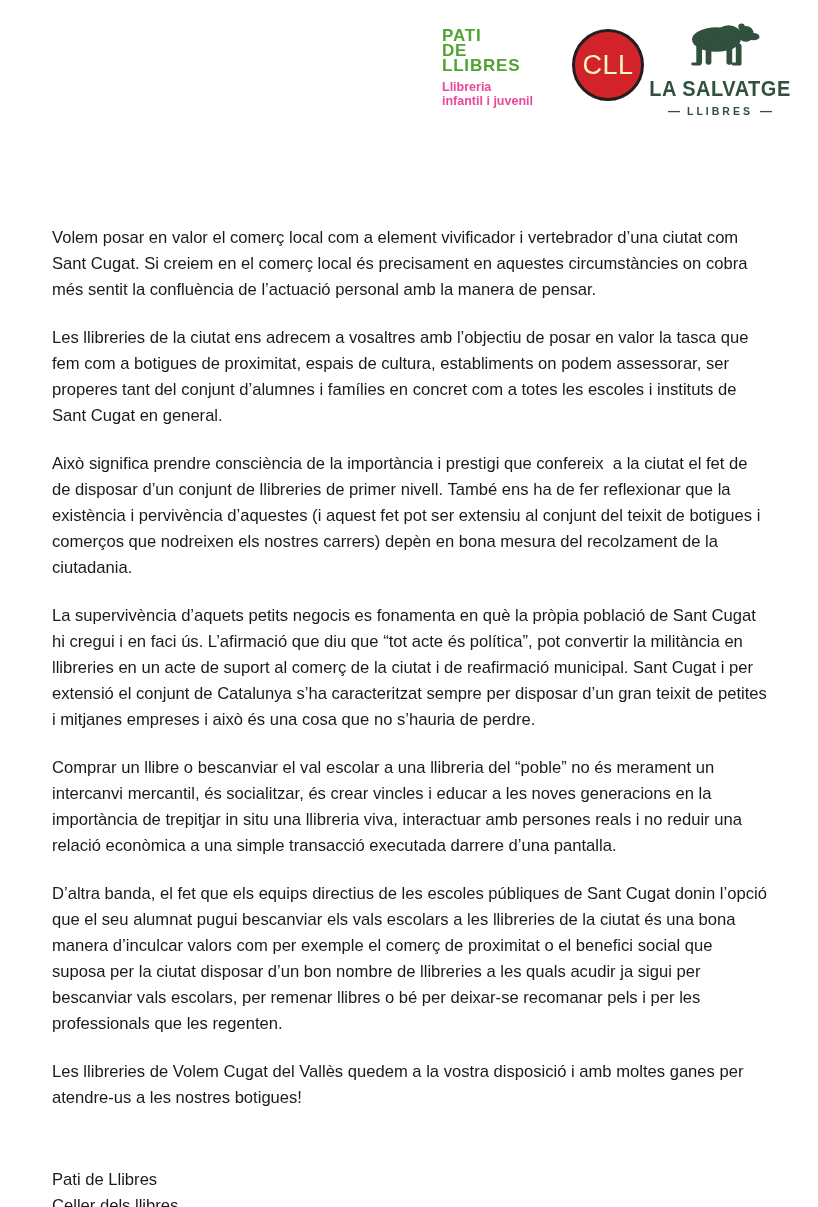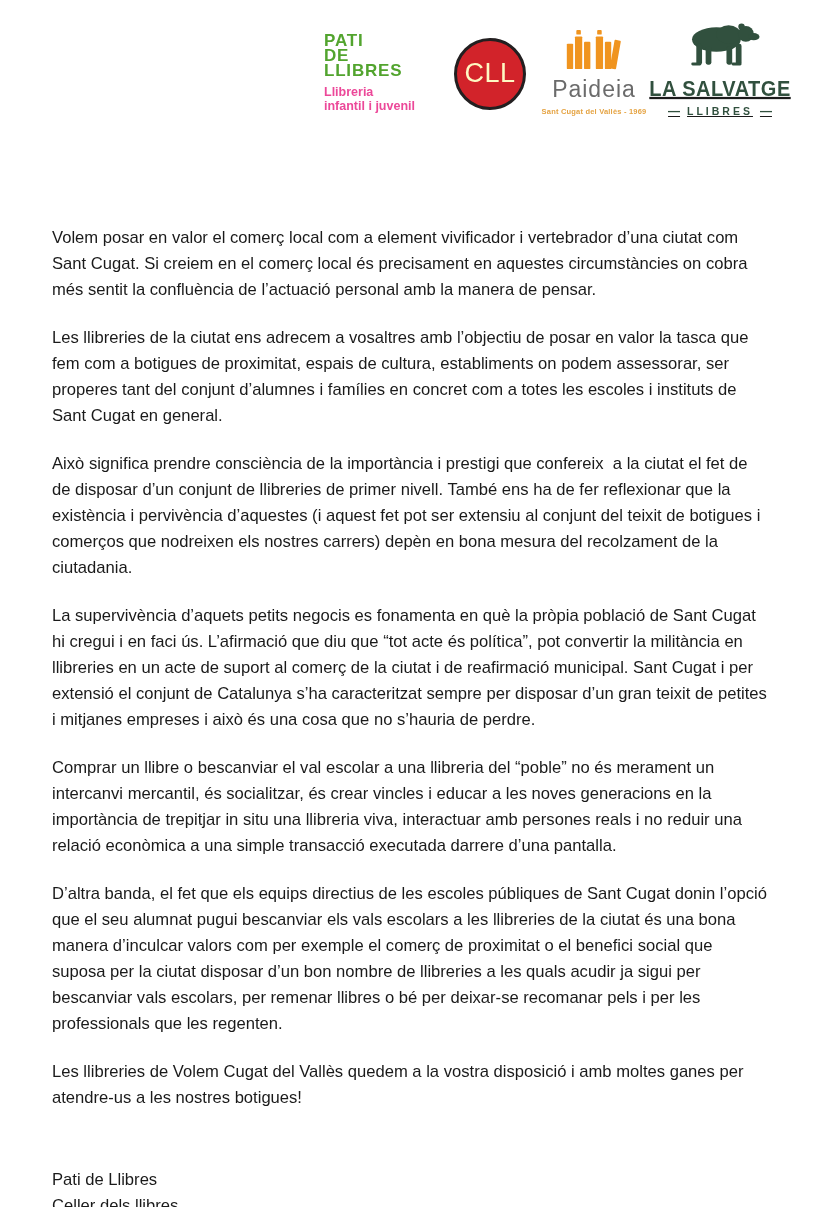--- a/index.html
+++ b/index.html
@@ -9,21 +9,21 @@
     font-family:"Liberation Sans", sans-serif;
     color:#1a1a1a;
     position:relative;
     overflow:hidden;
   }
   .page { position:relative; width:818px; height:1207px; background:#ffffff; }
 
   
   .logos {
     position:absolute; top:18px; right:40px;
-    display:flex; align-items:center; gap:18px;
+    display:flex; align-items:flex-start; gap:18px;
   }
   .logo { display:flex; flex-direction:column; align-items:center; }
 
   
   .logo-pati { align-items:flex-start; padding-top:10px; width:112px; }
   .pati-title { color:#52a42e; font-weight:800; font-size:17px; line-height:15px; letter-spacing:0.8px; }
   .pati-sub { margin-top:7px; color:#ec4899; font-weight:700; font-size:12.5px; line-height:14px; }
 
   
   .logo-cll { padding-top:11px; }
@@ -33,21 +33,21 @@
     display:flex; align-items:center; justify-content:center;
   }
   .cll-label { color:#fef9c3; font-size:27px; font-weight:400; letter-spacing:0.5px; }
 
   
   .logo-paideia { width:100px; padding-top:8px; }
   .paideia-name { margin-top:4px; color:#6b6b6b; font-size:23px; font-weight:400; letter-spacing:1px; }
   .paideia-tag { margin-top:4px; color:#e5a342; font-size:7.5px; font-weight:700; letter-spacing:0.2px; white-space:nowrap; }
 
   
-  .logo-salvatge { width:116px;text-decoration:underline; }
+  .logo-salvatge { width:116px; }
   .salvatge-name { margin-top:3px; color:#31503e; font-size:20px; font-weight:700; letter-spacing:0.5px; white-space:nowrap; transform:scaleY(1.12); }
   .salvatge-sub { margin-top:4px; display:flex; align-items:center; gap:7px; color:#31503e; }
   .salvatge-sub .dash { font-size:12px; font-weight:700; }
   .salvatge-sub .sub-label { font-size:10.5px; font-weight:700; letter-spacing:3px; }
 
   
   .date-line {
     position:absolute; top:168px; right:50px;
     font-size:17px; color:#1a1a1a;
   }
@@ -78,36 +78,20 @@
         <div>infantil i juvenil</div>
       </div>
     </div>
 
     <div class="logo logo-cll">
       <div class="cll-circle">
         <span class="cll-label">CLL</span>
       </div>
     </div>
 
-    <div class="logo logo-paideia">
-      <svg width="58" height="44" viewBox="0 0 64 46" aria-hidden="true">
-        <g fill="#f0941f">
-          <rect x="2" y="16" width="7" height="28" rx="1"></rect>
-          <rect x="11" y="8" width="8" height="36" rx="1"></rect>
-          <rect x="21" y="14" width="7" height="30" rx="1"></rect>
-          <rect x="12.5" y="1" width="5" height="5" rx="1"></rect>
-          <rect x="34" y="8" width="8" height="36" rx="1"></rect>
-          <rect x="35.5" y="1" width="5" height="5" rx="1"></rect>
-          <rect x="44" y="14" width="7" height="30" rx="1"></rect>
-          <rect x="52" y="12" width="7" height="32" rx="1" transform="rotate(10 55.5 28)"></rect>
-        </g>
-      </svg>
-      <div class="paideia-name">Paideia</div>
-      <div class="paideia-tag">Sant Cugat del Vallès - 1969</div>
-    </div>
 
     <div class="logo logo-salvatge">
       <svg width="100" height="56" viewBox="0 0 120 78" aria-hidden="true">
         <g fill="#31503e">
           <ellipse cx="55" cy="30" rx="34" ry="17"></ellipse>
           <ellipse cx="72" cy="23" rx="17" ry="13"></ellipse>
           <circle cx="96" cy="22" r="11"></circle>
           <circle cx="90" cy="12" r="4.5"></circle>
           <ellipse cx="107" cy="26" rx="8" ry="5"></ellipse>
           <rect x="27" y="36" width="8" height="29" rx="3"></rect>

